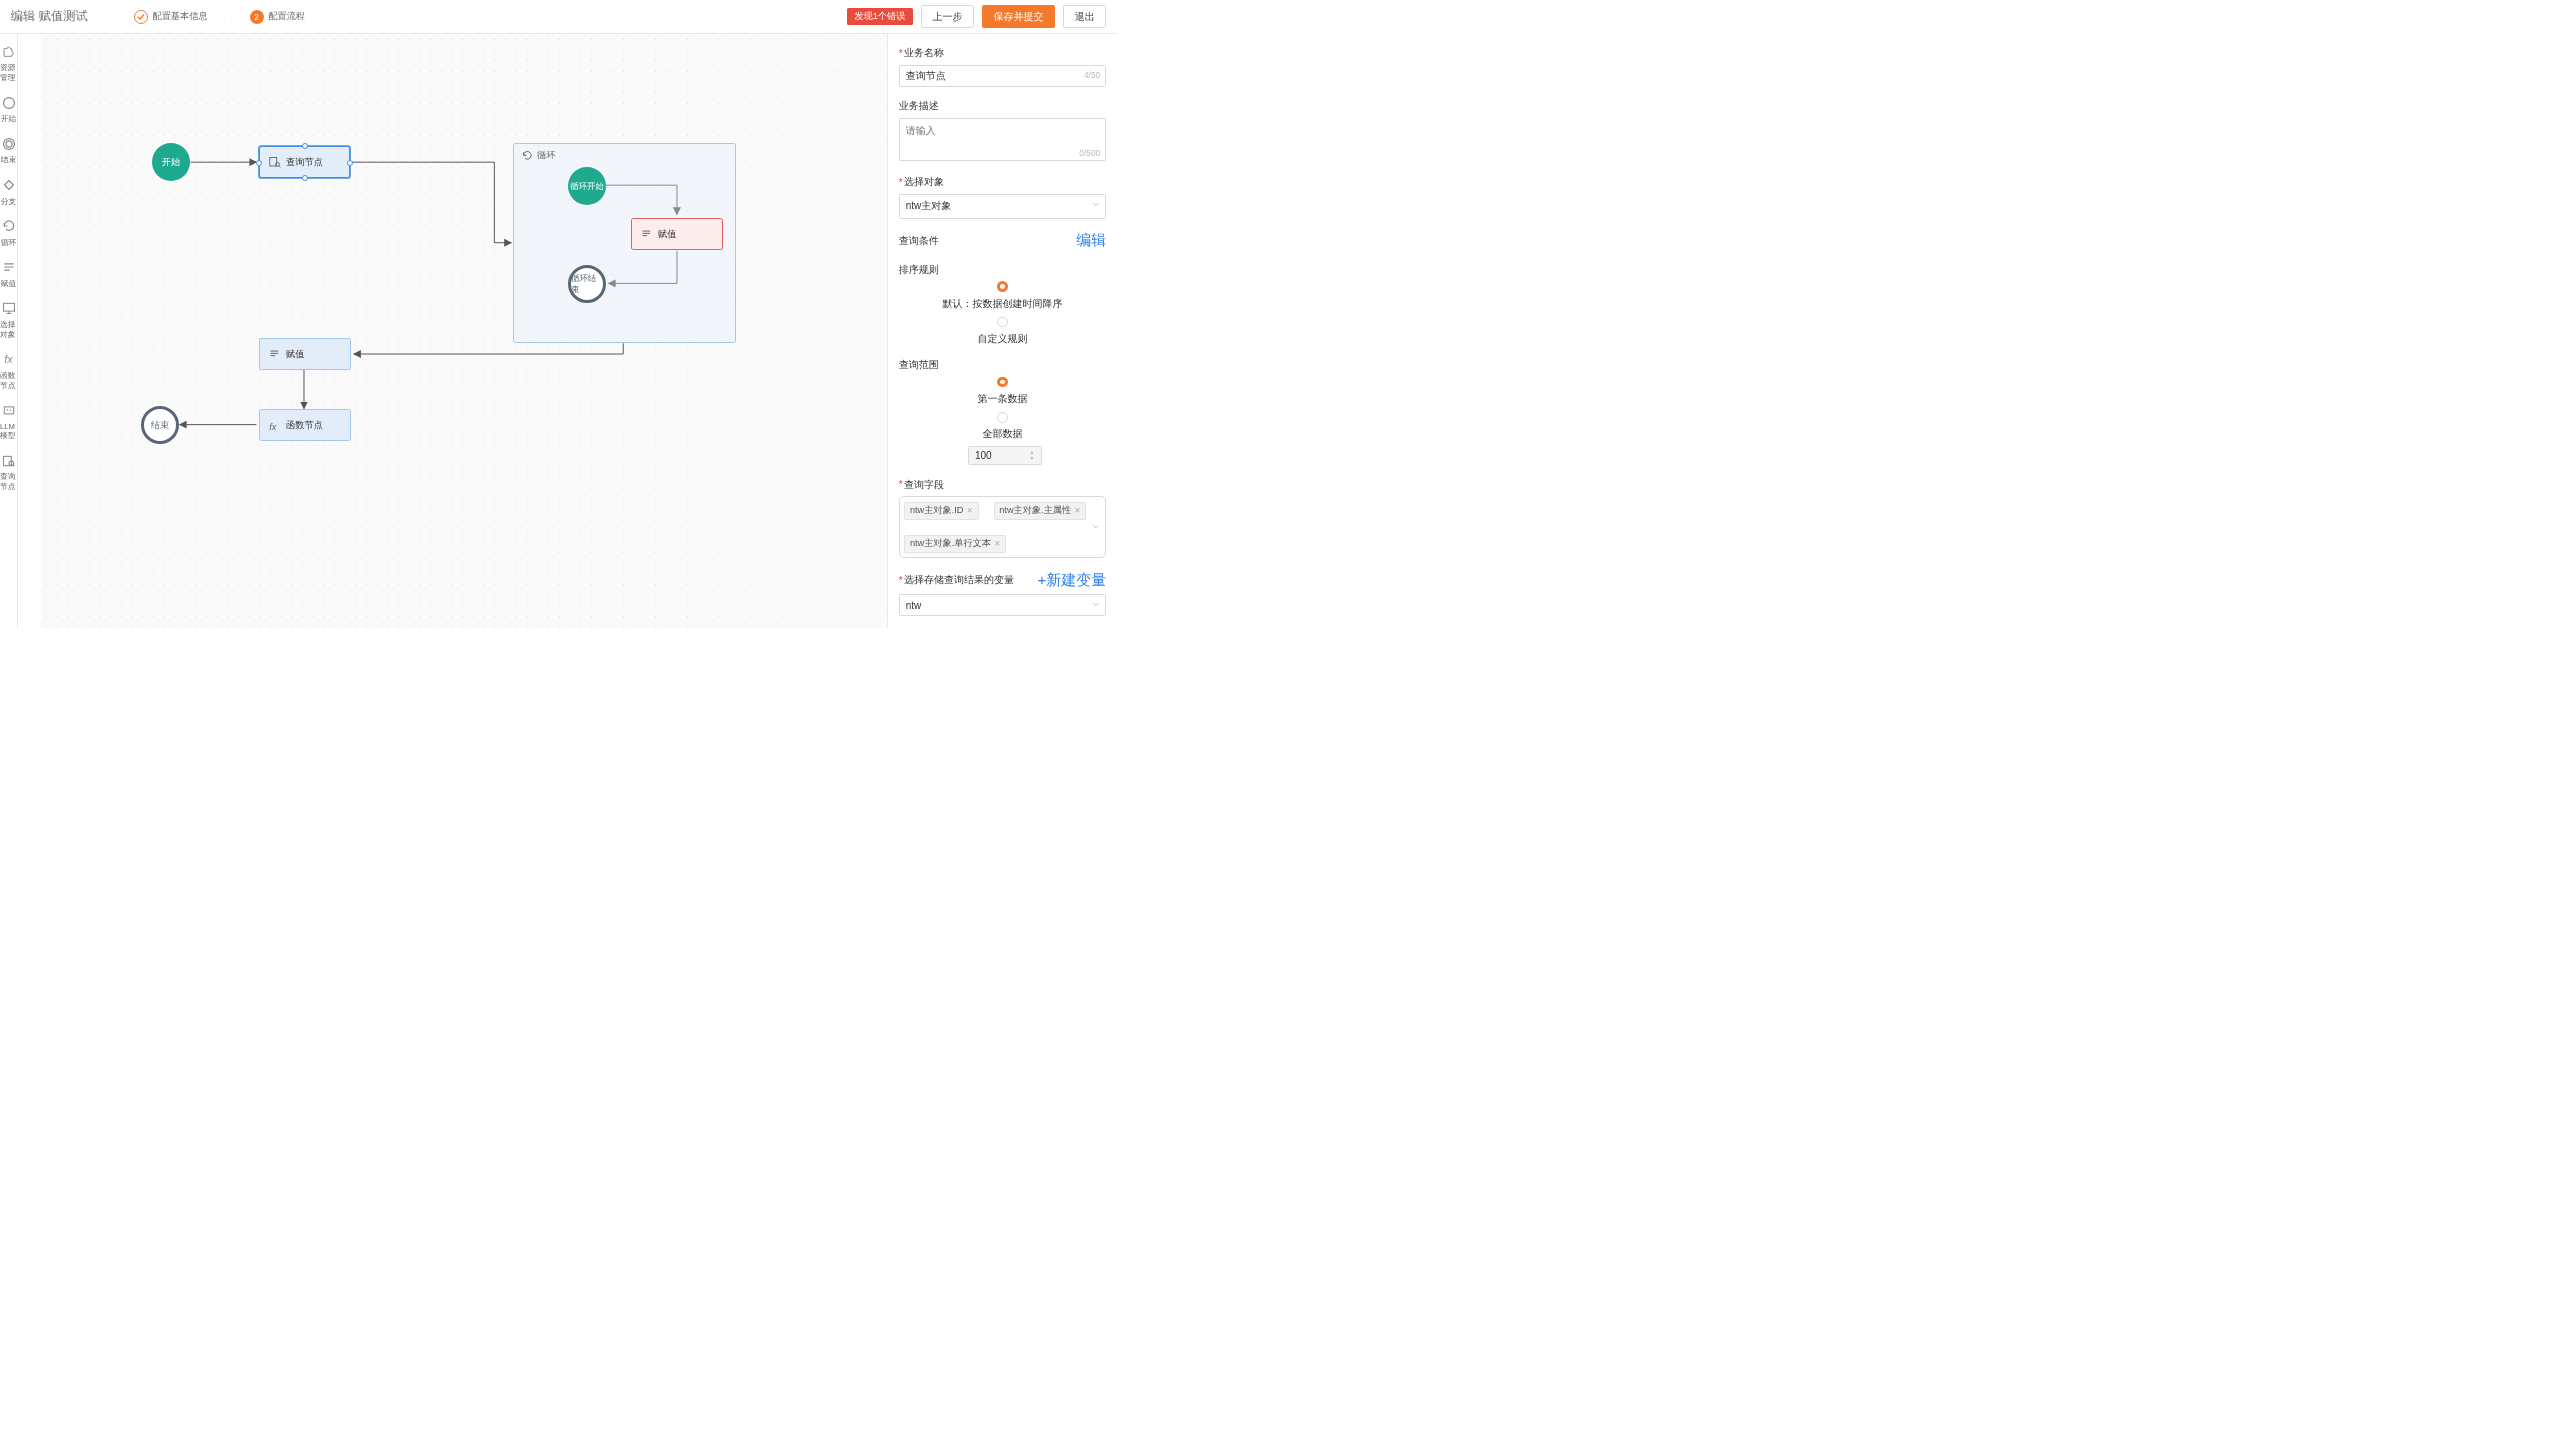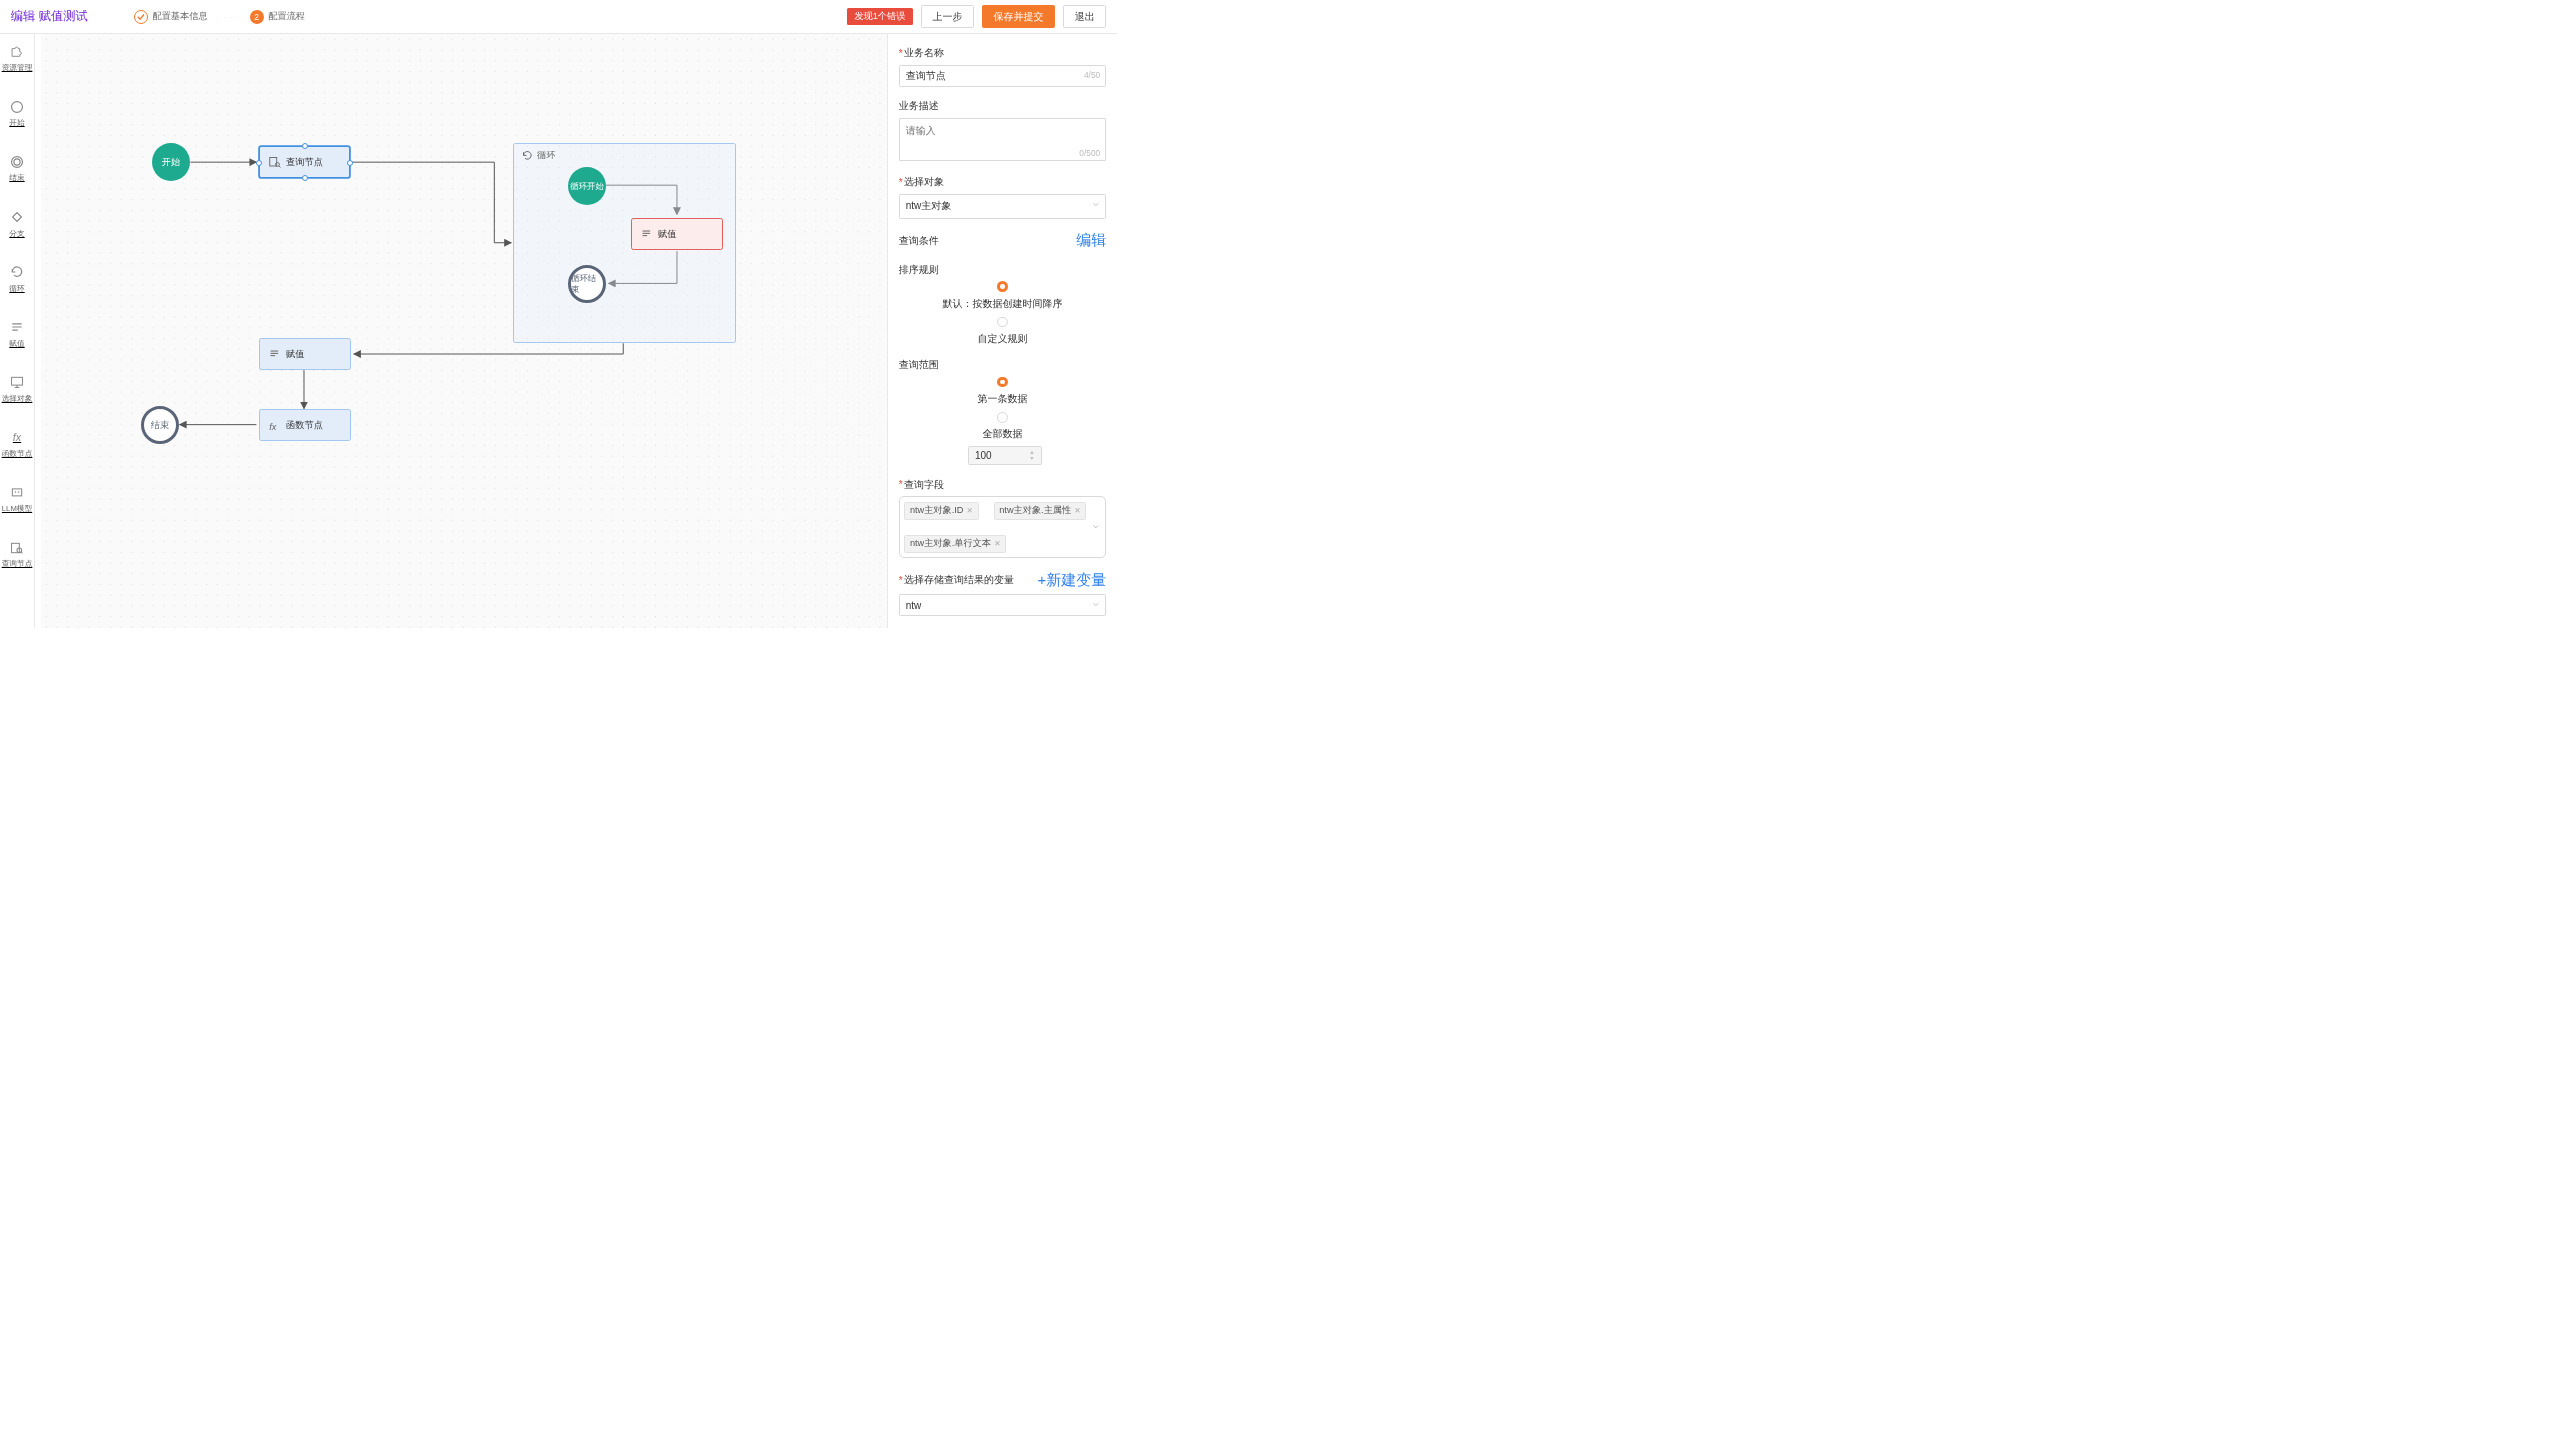--- a/index.html
+++ b/index.html
@@ -1,20 +1,20 @@
 <!DOCTYPE html>
 <html style="font-size:12.3px"><head>
 <meta charset="utf-8">
 <style>
 * { box-sizing: border-box; margin: 0; padding: 0; }
 body { font-family: -apple-system, "PingFang SC", "Microsoft YaHei", sans-serif; background: #fff; overflow: hidden; width: 1117px; height: 628px; position: relative; }
 
 
 .header { height: 34px; border-bottom: 0.8px solid #e8e8e8; display: flex; align-items: center; padding: 0 10.7px; }
-.header-title { font-size: 12.3px; font-weight: 500; color: #6d28d9; }
+.header-title { font-size: 12.3px; font-weight: 500; color: #737373; }
 .steps { display: flex; align-items: center; margin-left: 46px; gap: 9.2px; }
 .step { display: flex; align-items: flex-start; gap: 4.6px; font-size: 9.2px; color: #666; }
 .step-badge { width: 14px; height: 14px; border-radius: 50%; display: flex; align-items: center; justify-content: center; font-size: 8.4px; }
 .step-badge.done { border: 1.2px solid #f5792b; color: #f5792b; background: #fff; }
 .step-badge.active { background: #f5792b; color: #fff; }
 .step-dots { color: #d0d0d0; letter-spacing: 1.5px; font-size: 6.1px; }
 .header-right { margin-left: auto; display: flex; align-items: center; gap: 7.7px; }
 .badge-error { background: #e74c3c; color: #fff; font-size: 9.2px; padding: 2.3px 7.7px; border-radius: 1.5px; }
 .btn { border: 0.8px solid #d9d9d9; background: #fff; padding: 3.8px 10.7px; border-radius: 1.5px; font-size: 10px; cursor: pointer; color: #333; }
 .btn-primary { background: #f5792b; border-color: #f5792b; color: #fff; }
@@ -24,21 +24,21 @@
 .tool-group { display: flex; align-items: center; border: 0.8px solid #e0e0e0; border-radius: 2.3px; background: #fff; margin-right: 9.2px; }
 .tool-btn { width: 26px; height: 21.5px; display: flex; align-items: center; justify-content: center; cursor: pointer; color: #666; border-right: 0.8px solid #e0e0e0; }
 .tool-btn:last-child { border-right: none; }
 .tool-btn.solo { border: 0.8px solid #e0e0e0; border-radius: 2.3px; margin-right: 9.2px; }
 .zoom-input { display: flex; align-items: center; border: 0.8px solid #e0e0e0; border-radius: 2.3px; height: 21.5px; margin-right: 9.2px; }
 .zoom-input input { width: 31px; border: none; text-align: left; padding: 0 6.1px; font-size: 9.2px; outline: none; }
 .zoom-unit { padding: 0 4.6px; color: #bbb; font-size: 9.2px; border-left: 0.8px solid #e0e0e0; border-right: 0.8px solid #e0e0e0; height: 100%; display: flex; align-items: center; }
 .zoom-chevron { padding: 0 4.6px; color: #bbb; height: 100%; display: flex; align-items: center; }
 
 
-.palette { position: absolute; left: 0; top: 34px; bottom: 0; width: 35px; border-right: 0.8px solid #e8e8e8; background: #fff; display: flex; flex-direction: column; align-items: center; padding-top: 9.2px; gap: 25px; text-decoration: underline; }
+.palette { position: absolute; left: 0; top: 34px; bottom: 0; width: 18px; border-right: 0.8px solid #e8e8e8; background: #fff; display: flex; flex-direction: column; align-items: center; padding-top: 9.2px; gap: 11px; }
 .palette-item { display: flex; flex-direction: column; align-items: center; gap: 3.1px; cursor: pointer; color: #666; }
 .palette-item .picon { width: 17px; height: 17px; display: flex; align-items: center; justify-content: center; }
 .palette-item span { font-size: 7.7px; color: #666; }
 
 
 .canvas { position: absolute; left: 41px; top: 34px; right: 230px; bottom: 0; background-image: radial-gradient(circle, #d9d9d9 0.8px, transparent 0.8px); background-size: 10.7px 10.7px; background-color: #fafafa; }
 .node { position: absolute; border-radius: 2.3px; display: flex; align-items: center; cursor: pointer; }
 .node-circle { width: 38px; height: 38px; border-radius: 50%; display: flex; align-items: center; justify-content: center; color: #fff; font-size: 9.2px; }
 .node-start { background: #1eaa8e; }
 .node-end { border: 3.1px solid #5a6678; color: #5a6678; background: #fff; }

